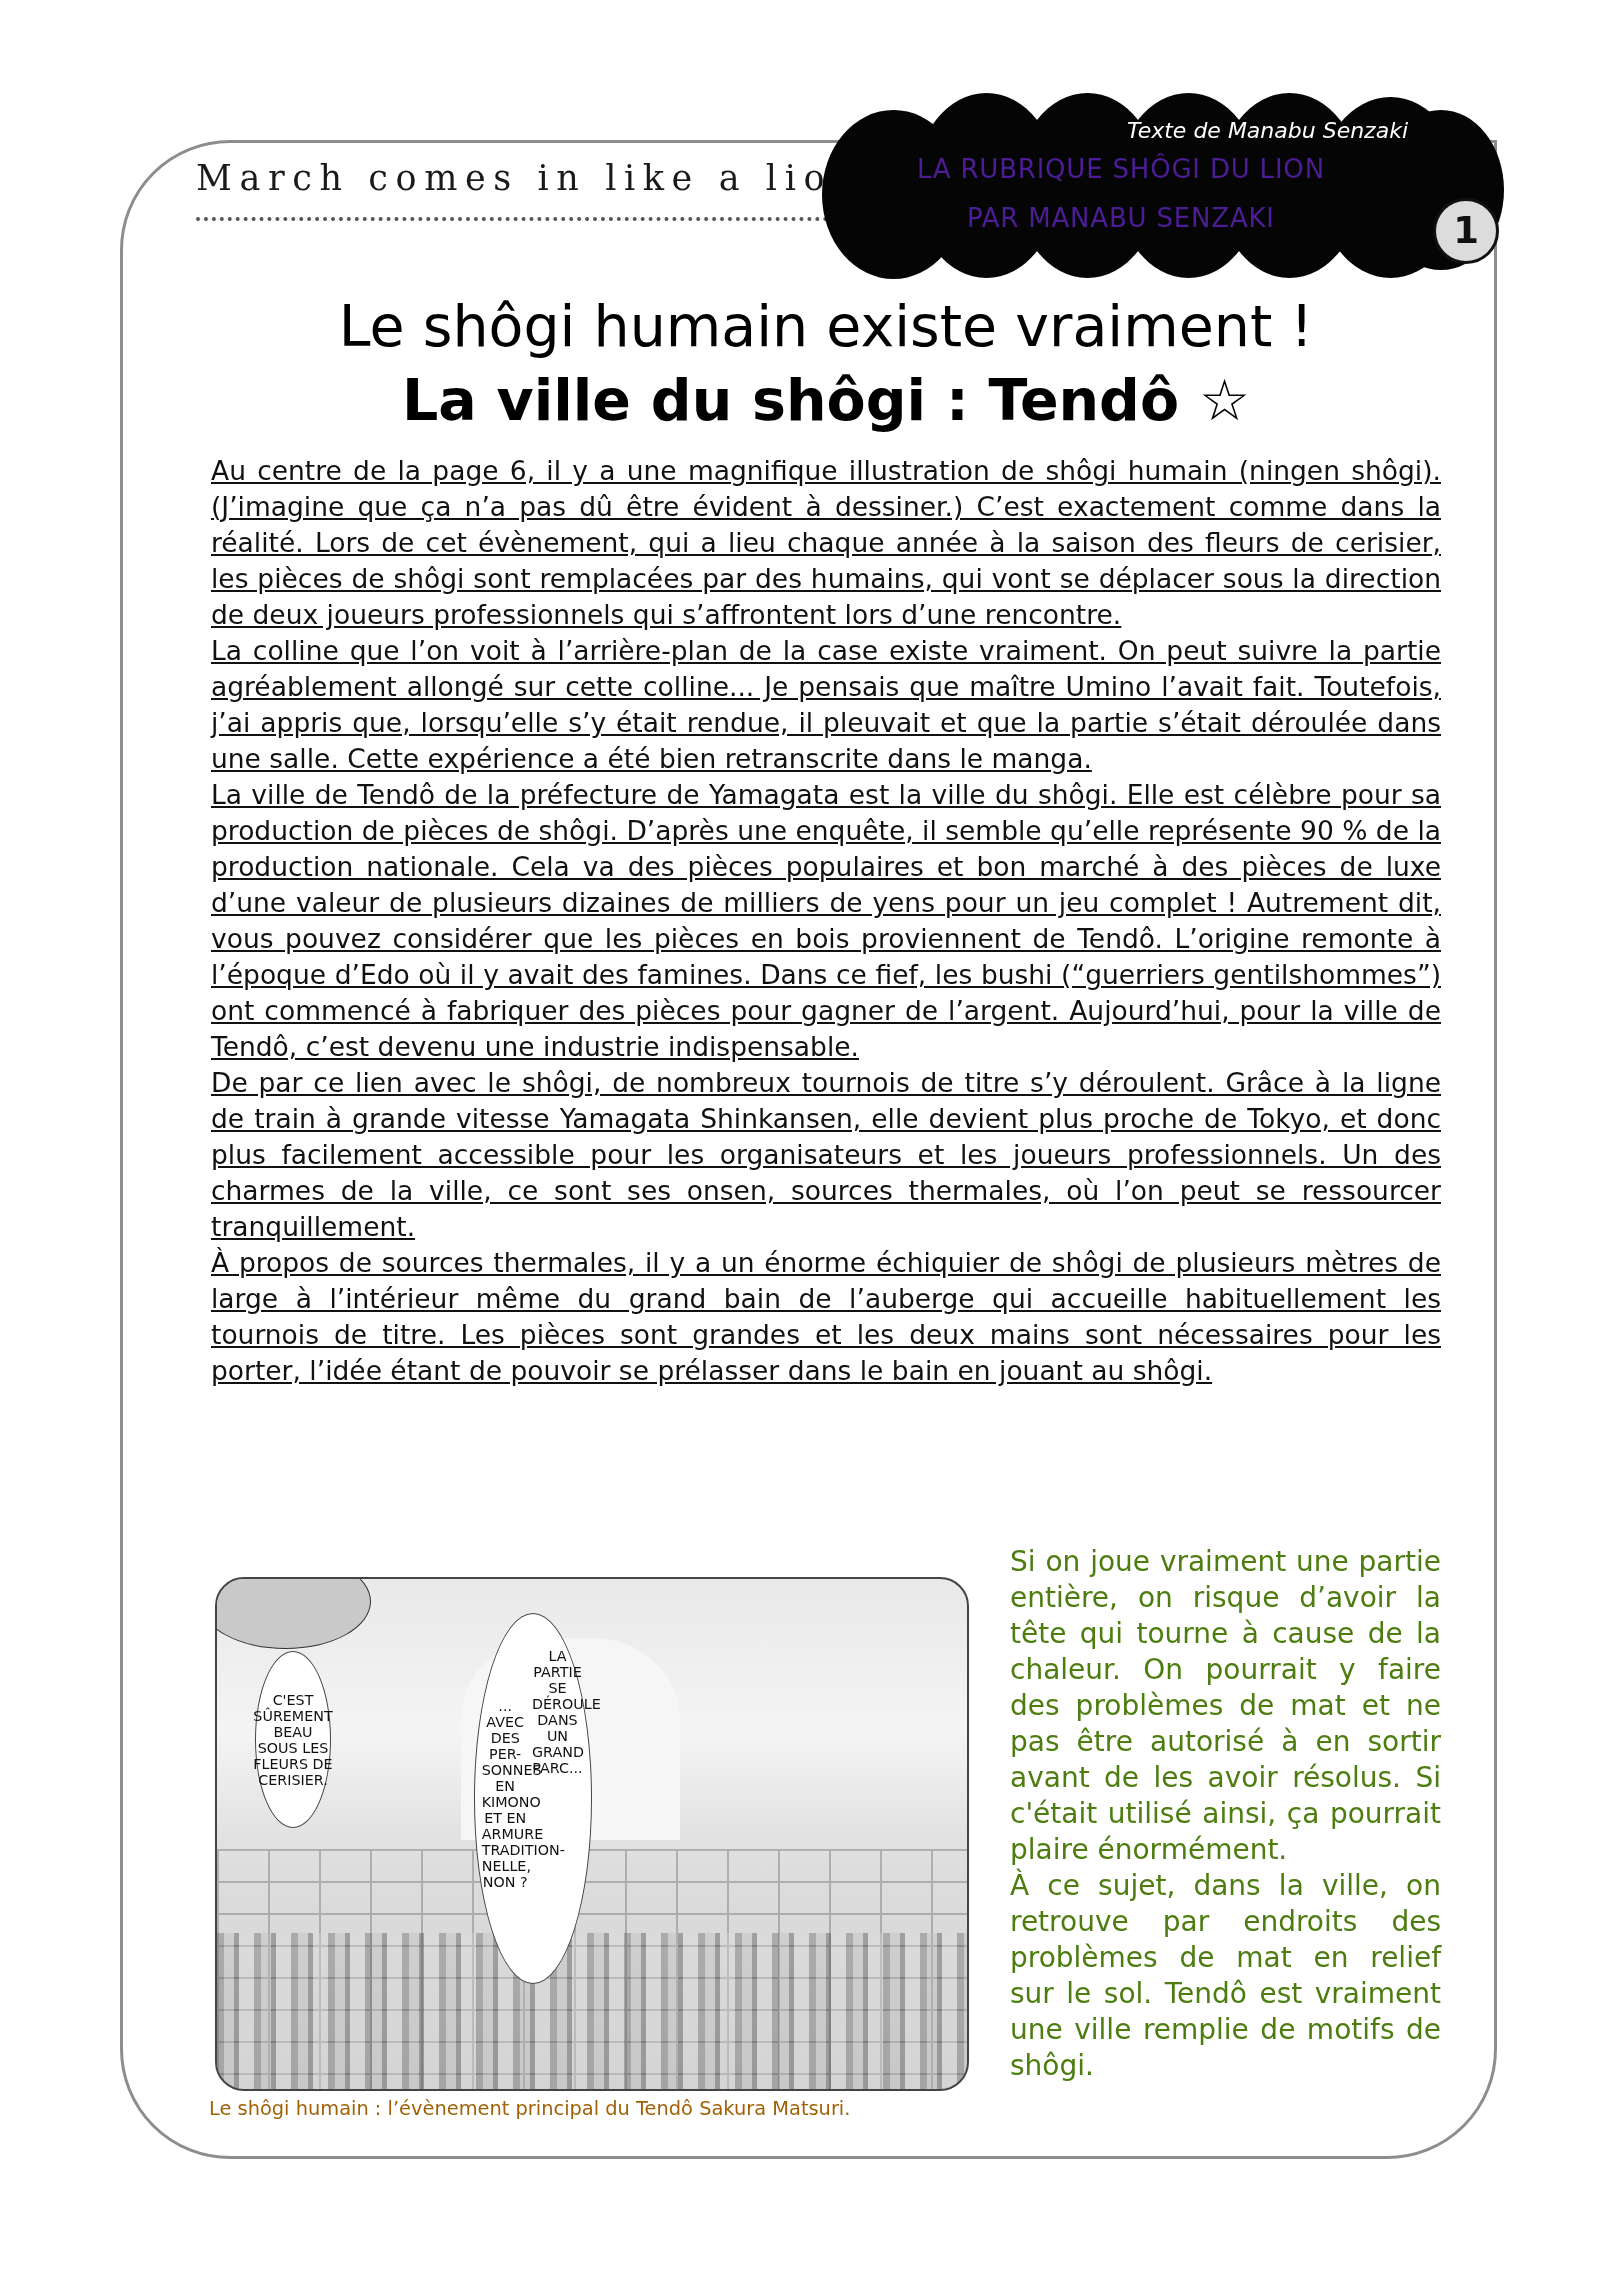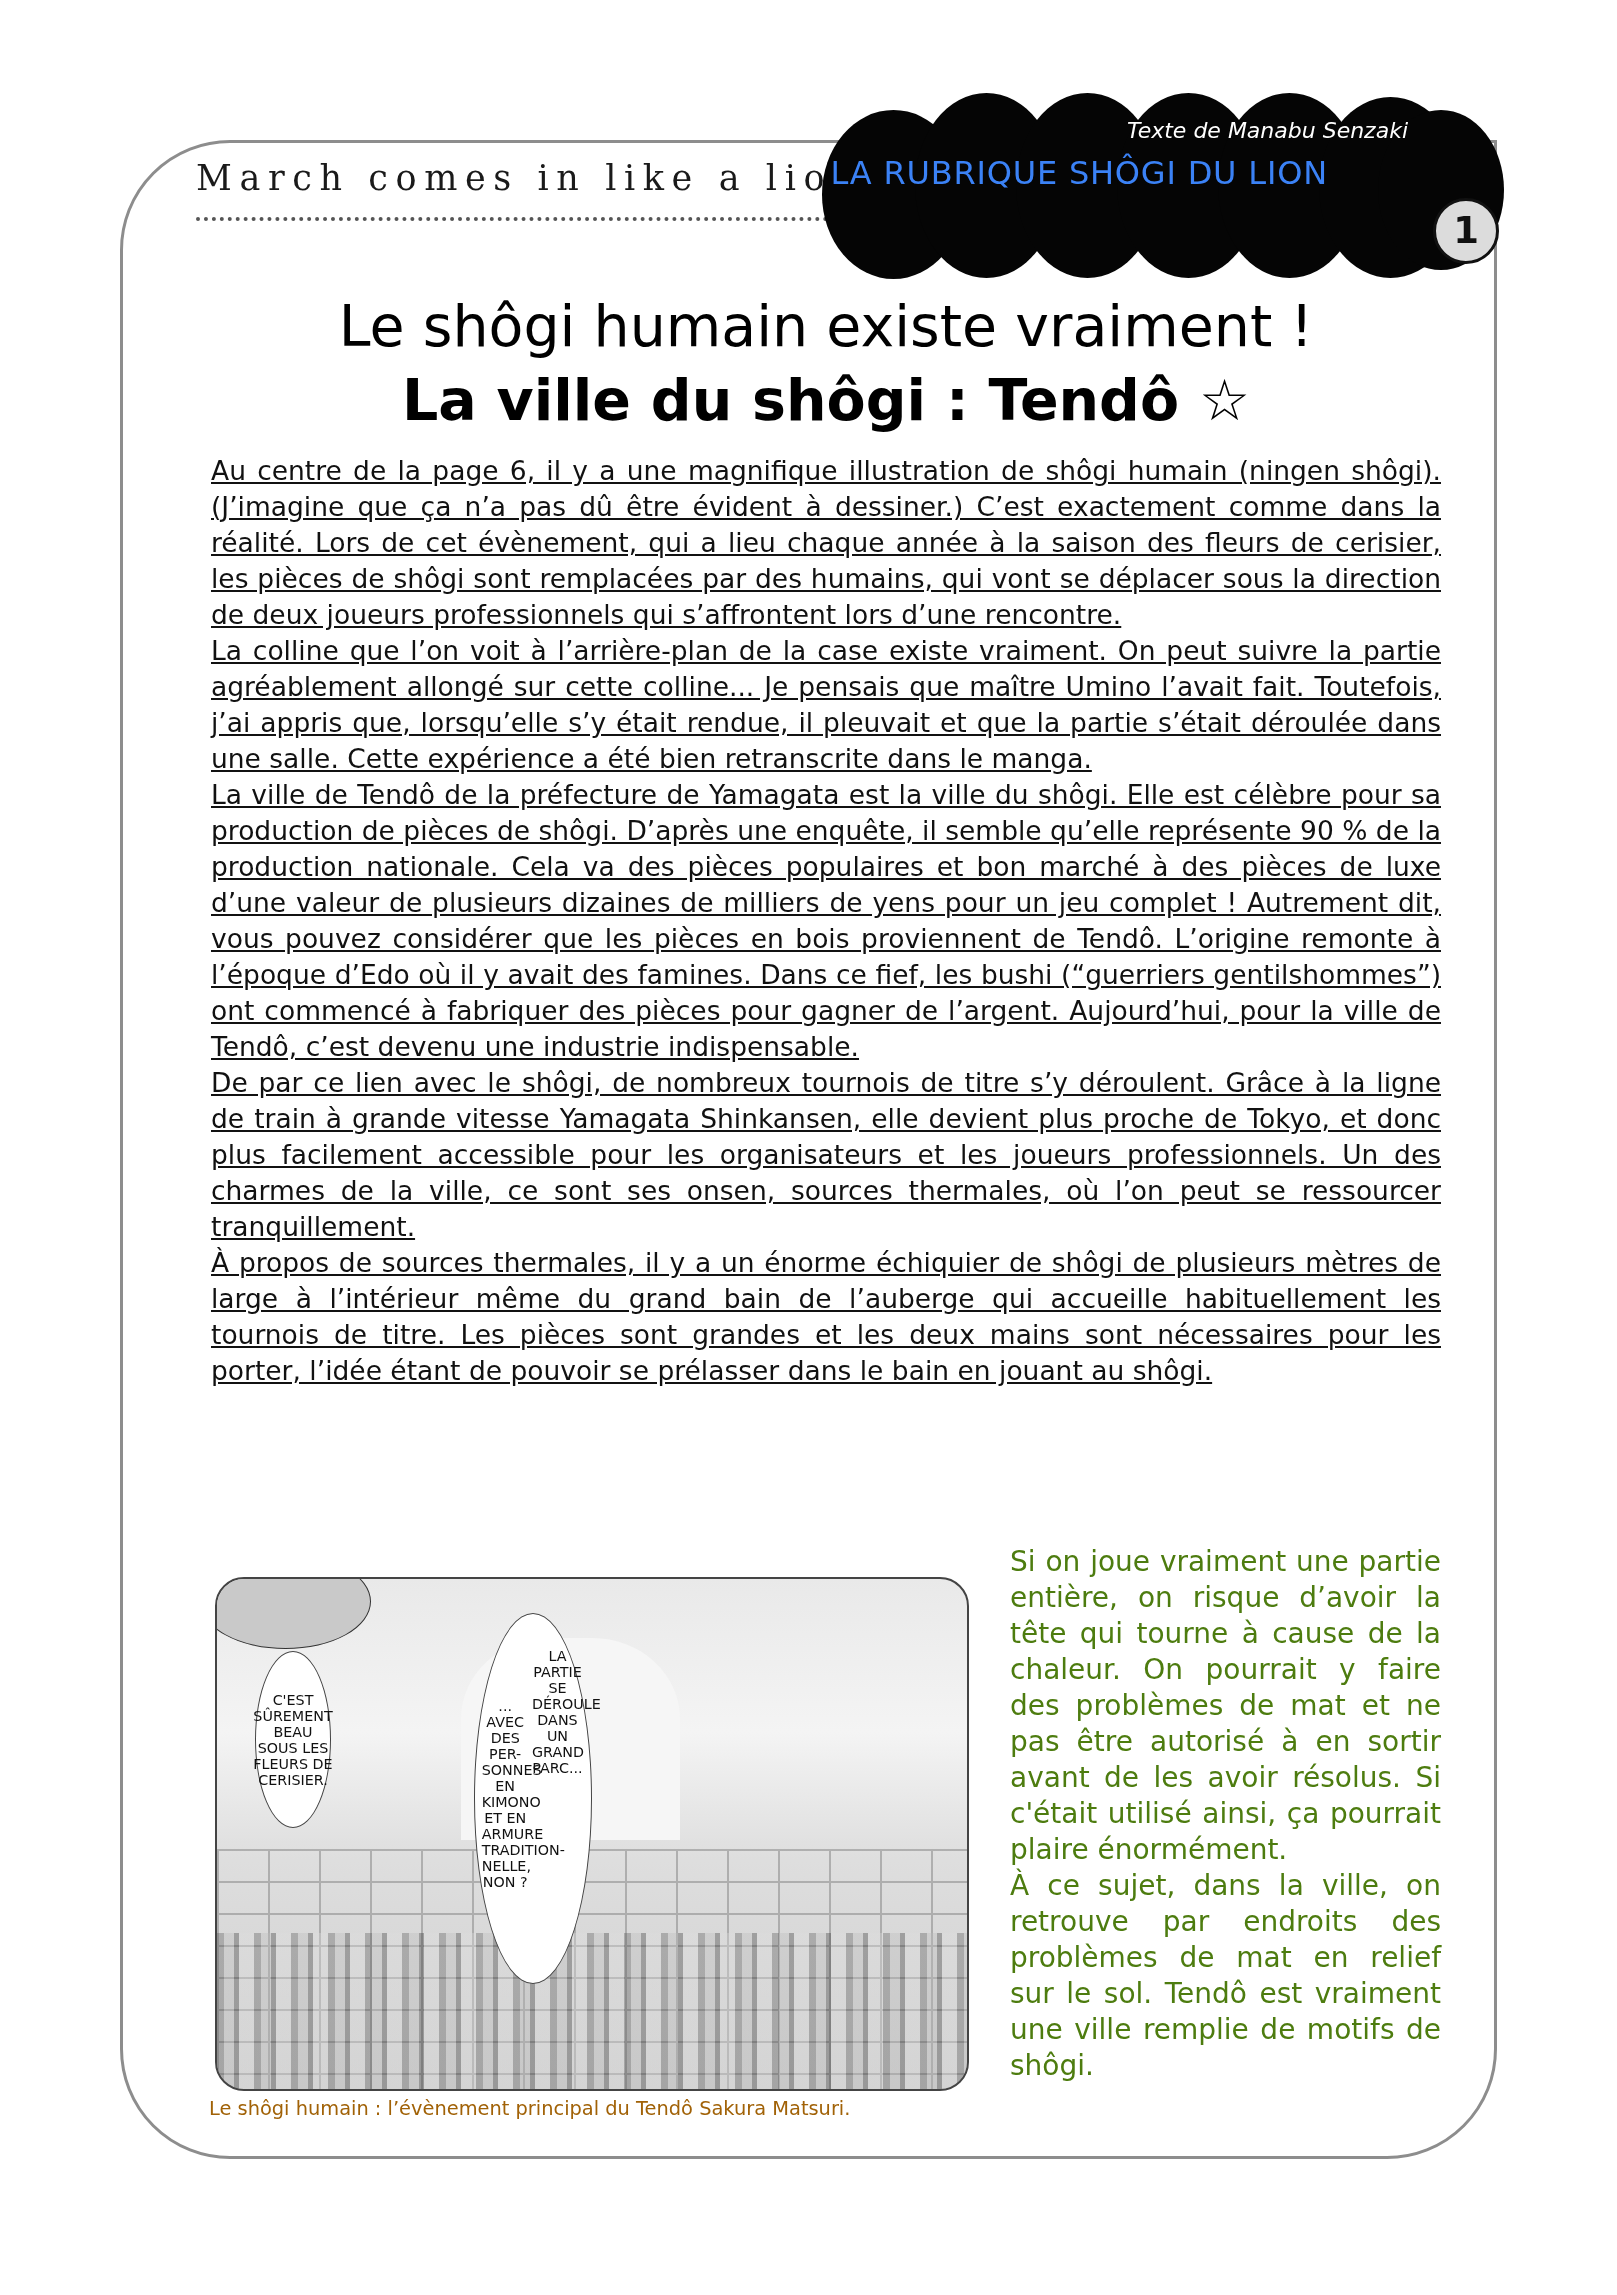--- a/index.html
+++ b/index.html
@@ -10,22 +10,22 @@
            border:3.4px solid #8d8d8d; border-radius:110px 0 110px 110px;
            box-sizing:border-box; border-right:3.4px solid #8d8d8d; }
 
   .series-title { position:absolute; left:196px; top:158px; font-family:"DejaVu Serif", serif;
                   font-size:35px; letter-spacing:7.6px; color:#1a1a1a; }
   .dotted { position:absolute; left:196px; top:217px; width:640px; border-top:4.2px dotted #555; }
 
   .banner { position:absolute; left:822px; top:93px; width:687px; height:185px; }
   .cloud { position:absolute; background:#050505; border-radius:50%; }
   .banner-author { position:absolute; right:101px; top:25px; color:#fff; font-size:22px; font-style:italic; }
-  .banner-line { position:absolute; left:0; width:581px; text-align:left; color:#3b82f6;
-                 font-size:32px; letter-spacing:0.8px; }
+  .banner-line { position:absolute; left:0; width:581px; text-align:center; color:#4c1d95;
+                 font-size:26px; letter-spacing:0.8px; }
   .banner-l1 { top:61px; left:8.4px; }
   .banner-l2 { top:110px; left:8.4px; }
   .badge { position:absolute; left:1433px; top:198px; width:66px; height:66px; border-radius:50%;
            background:#dcdcdc; border:3.4px solid #111; box-sizing:border-box; text-align:center;
            line-height:59px; font-size:37px; font-weight:bold; color:#111; }
 
   .headline { position:absolute; left:194px; width:1264px; text-align:center; font-size:57px;
               font-family:"DejaVu Sans", sans-serif; color:#000; }
   .hl1 { top:293px; }
   .hl2 { top:367px;font-weight:bold; }
@@ -73,20 +73,21 @@
 <div class="banner">
   <div class="cloud" style="left:0;top:17px;width:143px;height:169px;"></div>
   <div class="cloud" style="left:93px;top:0;width:143px;height:185px;"></div>
   <div class="cloud" style="left:194px;top:0;width:143px;height:185px;"></div>
   <div class="cloud" style="left:295px;top:0;width:143px;height:185px;"></div>
   <div class="cloud" style="left:396px;top:0;width:143px;height:185px;"></div>
   <div class="cloud" style="left:497px;top:4.2px;width:143px;height:181px;"></div>
   <div class="cloud" style="left:556px;top:17px;width:126px;height:160px;"></div>
   <div class="banner-author">Texte de Manabu Senzaki</div>
   <div class="banner-line banner-l1">LA RUBRIQUE SHÔGI DU LION</div>
+  <div class="banner-line banner-l2">PAR MANABU SENZAKI</div>
 </div>
 <div class="badge">1</div>
 
 <div class="headline hl1">Le shôgi humain existe vraiment !</div>
 <div class="headline hl2">La ville du shôgi : Tendô ☆</div>
 
 <div class="body">
   <p>Au centre de la page 6, il y a une magnifique illustration de shôgi humain (ningen shôgi). (J’imagine que ça n’a pas dû être évident à dessiner.) C’est exactement comme dans la réalité. Lors de cet évènement, qui a lieu chaque année à la saison des fleurs de cerisier, les pièces de shôgi sont remplacées par des humains, qui vont se déplacer sous la direction de deux joueurs professionnels qui s’affrontent lors d’une rencontre.</p>
   <p>La colline que l’on voit à l’arrière-plan de la case existe vraiment. On peut suivre la partie agréablement allongé sur cette colline... Je pensais que maître Umino l’avait fait. Toutefois, j’ai appris que, lorsqu’elle s’y était rendue, il pleuvait et que la partie s’était déroulée dans une salle. Cette expérience a été bien retranscrite dans le manga.</p>
   <p>La ville de Tendô de la préfecture de Yamagata est la ville du shôgi. Elle est célèbre pour sa production de pièces de shôgi. D’après une enquête, il semble qu’elle représente 90 % de la production nationale. Cela va des pièces populaires et bon marché à des pièces de luxe d’une valeur de plusieurs dizaines de milliers de yens pour un jeu complet ! Autrement dit, vous pouvez considérer que les pièces en bois proviennent de Tendô. L’origine remonte à l’époque d’Edo où il y avait des famines. Dans ce fief, les bushi (“guerriers gentilshommes”) ont commencé à fabriquer des pièces pour gagner de l’argent. Aujourd’hui, pour la ville de Tendô, c’est devenu une industrie indispensable.</p>

